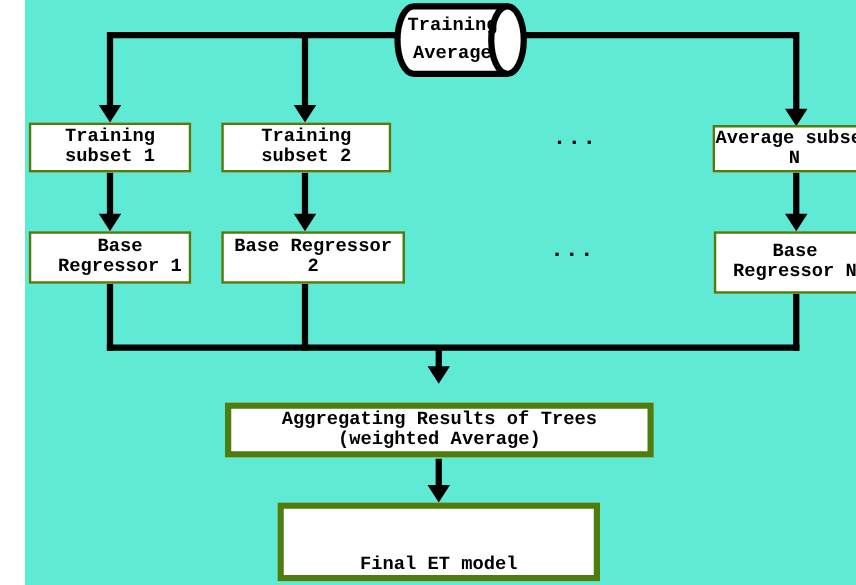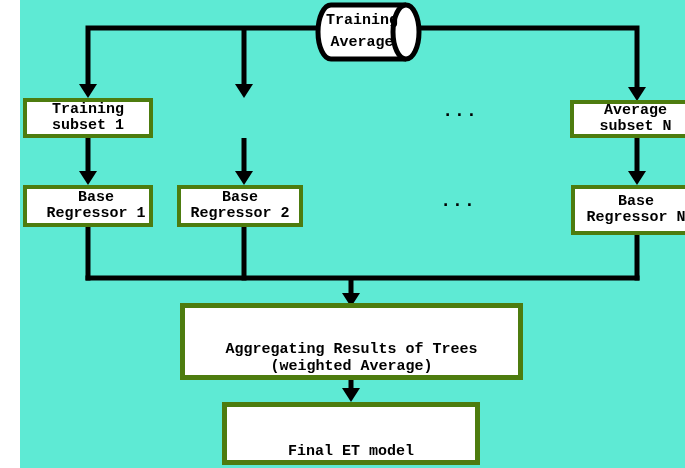--- a/index.html
+++ b/index.html
@@ -18,21 +18,21 @@
   }
   #connector-svg {
     position: absolute;
     left: 0;
     top: 0;
     width: 685px;
     height: 468px;
   }
   .node-box {
     position: absolute;
-    border: 4px solid #4d7c0f;
+    border: 2px solid #4d7c0f;
     background: #ffffff;
     display: flex;
     align-items: center;
     justify-content: center;
     text-align: center;
     font-weight: bold;
     font-size: 15px;
     color: #000000;
     box-sizing: border-box;
     line-height: 1.1;
@@ -62,23 +62,23 @@
     color: #000000;
   }
   #ellipsis-top { left: 415px; top: 101px; }
   #ellipsis-bottom { left: 413px; top: 191px; }
 
   
   #box-subset-1 { left: 3px;   top: 98px;  width: 130px; height: 40px; }
   #box-subset-2 { left: 157px; top: 98px;  width: 136px; height: 40px; }
   #box-subset-n { left: 550px; top: 100px; width: 131px; height: 38px; }
   #box-regressor-1 { left: 3px;   top: 185px; width: 130px; height: 42px; padding-left: 16px; }
-  #box-regressor-2 { left: 157px; top: 185px; width: 126px; height: 42px; }
+  #box-regressor-2 { left: 157px; top: 185px; width: 147px; height: 42px; }
   #box-regressor-n { left: 551px; top: 185px; width: 130px; height: 50px; }
-  #box-aggregate { left: 160px; top: 303px; width: 343px; height: 77px; align-items: flex-end; }
+  #box-aggregate { left: 160px; top: 322px; width: 343px; height: 44px; }
   #box-final     { left: 202px; top: 402px; width: 258px; height: 63px; align-items: flex-end; }
 </style>
 </head>
 <body>
 
 <div id="canvas">
 
   <svg id="connector-svg" viewBox="0 0 685 468" xmlns="http://www.w3.org/2000/svg">
     <g stroke="#000000" stroke-width="5" fill="none">
 
@@ -118,20 +118,23 @@
   </svg>
 
   <div class="cyl-label">
     <div>Training</div>
     <div>Average</div>
   </div>
 
   <div class="node-box" id="box-subset-1">
     <span>Training subset 1</span>
   </div>
+  <div class="node-box" id="box-subset-2">
+    <span>Training subset 2</span>
+  </div>
   <div class="ellipsis" id="ellipsis-top">...</div>
   <div class="node-box" id="box-subset-n">
     <span>Average subset N</span>
   </div>
 
   <div class="node-box" id="box-regressor-1">
     <span>Base Regressor 1</span>
   </div>
   <div class="node-box" id="box-regressor-2">
     <span>Base Regressor 2</span>

